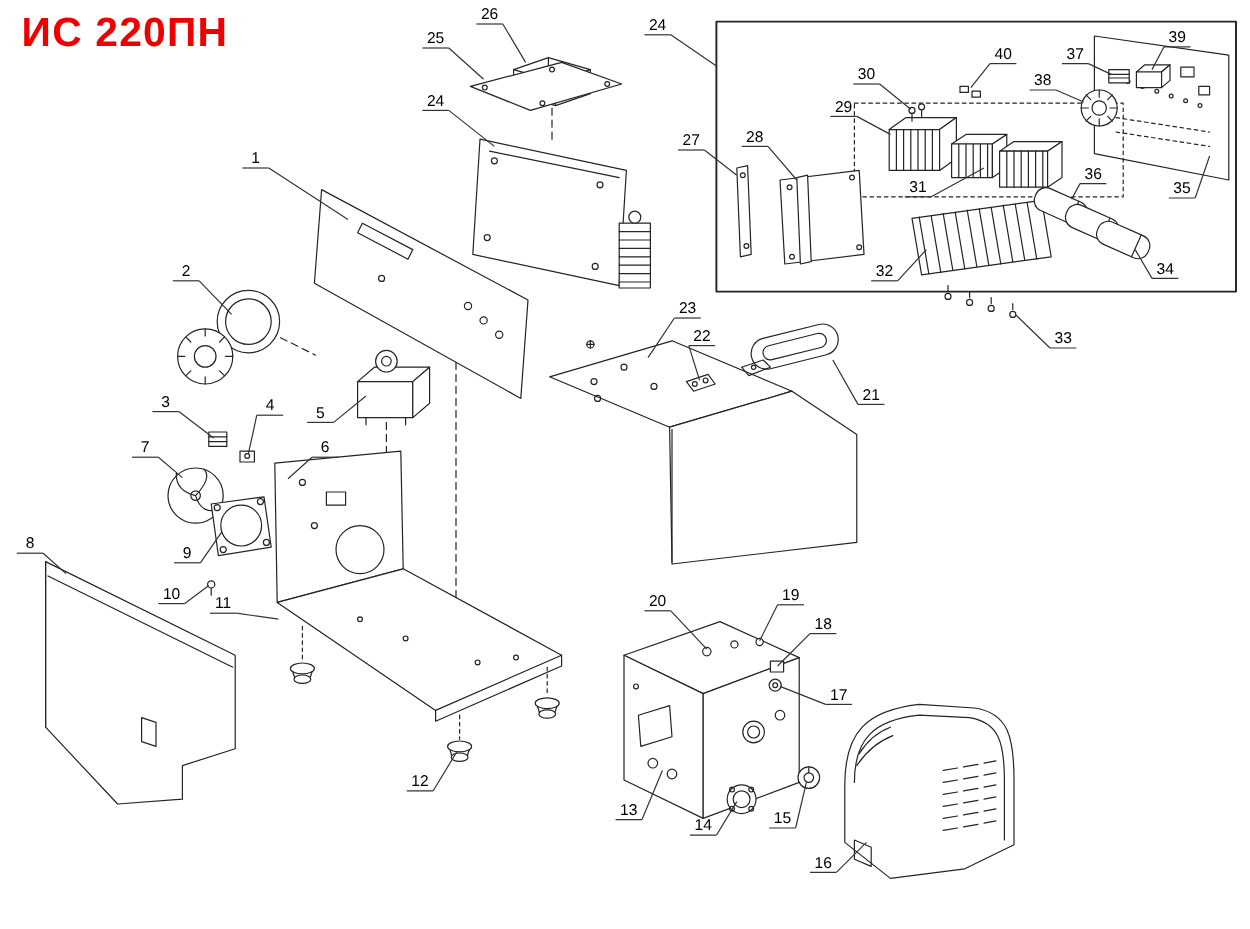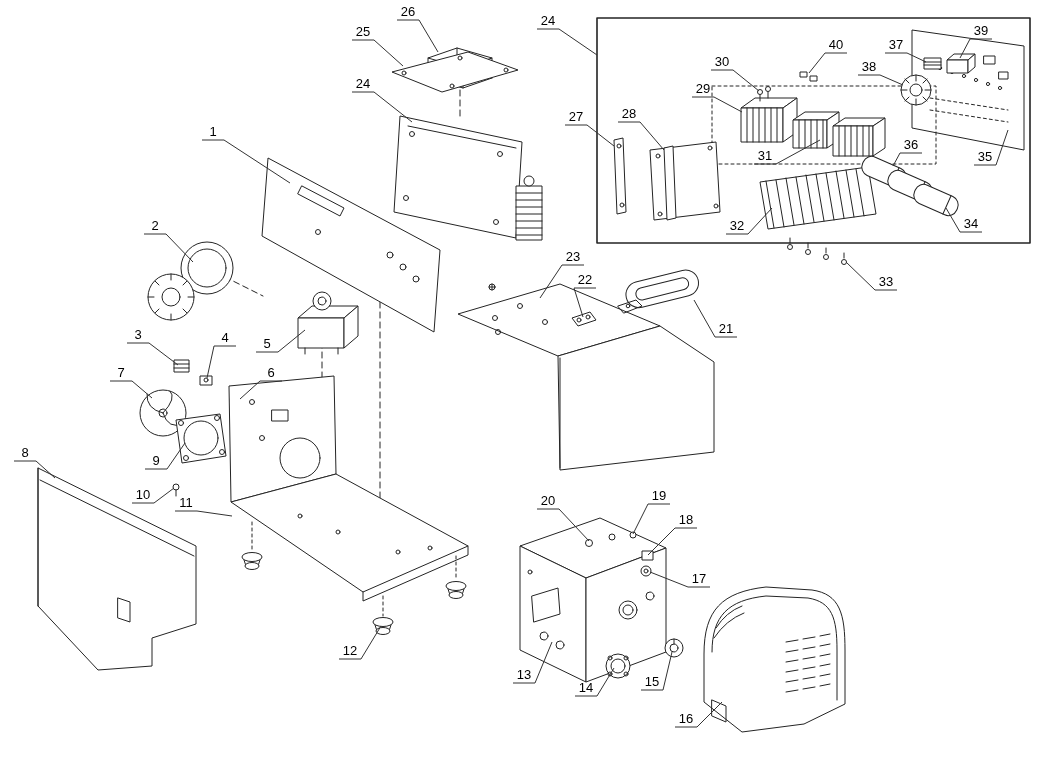--- a/index.html
+++ b/index.html
@@ -540,13 +540,14 @@
           <text x="981" y="35" text-anchor="middle" class="lbl">39</text>
         </g>
         <g>
           <line x1="825" y1="53" x2="847" y2="53" class="leader"></line>
           <line x1="825" y1="53" x2="809" y2="73" class="leader"></line>
           <text x="836" y="49" text-anchor="middle" class="lbl">40</text>
         </g>
       </g>
   </svg>
 
+  <div class="title" style="color: rgb(238, 0, 0);">ИС 220ПН</div>
 </div>
 
 </body></html>

